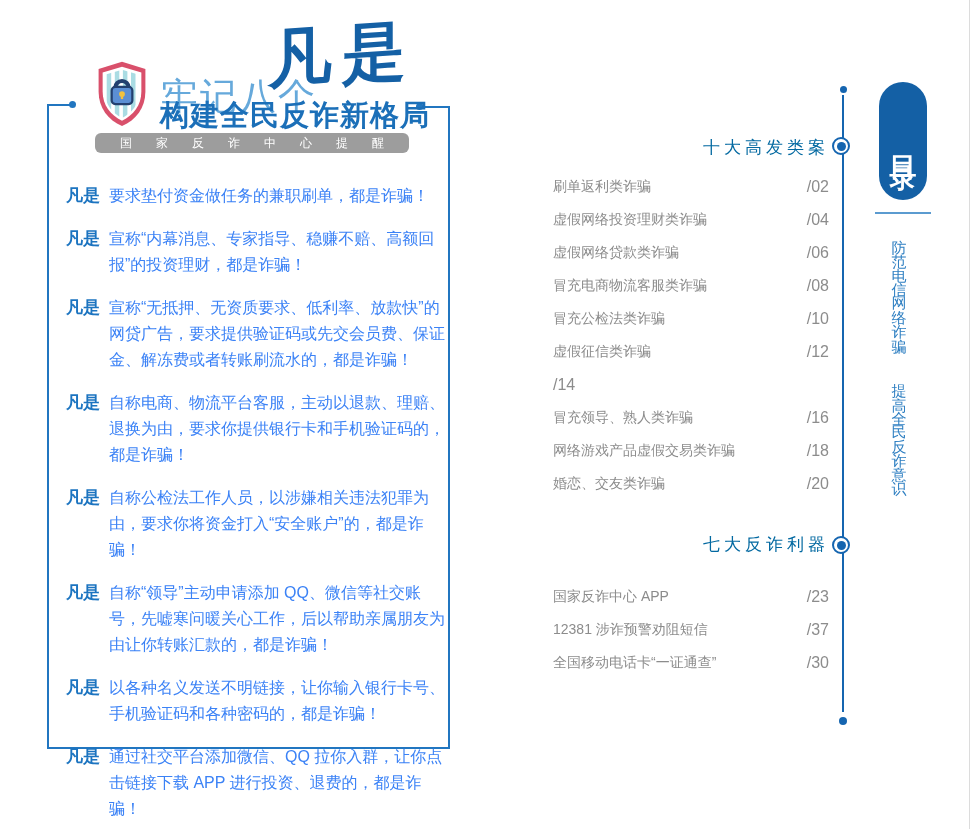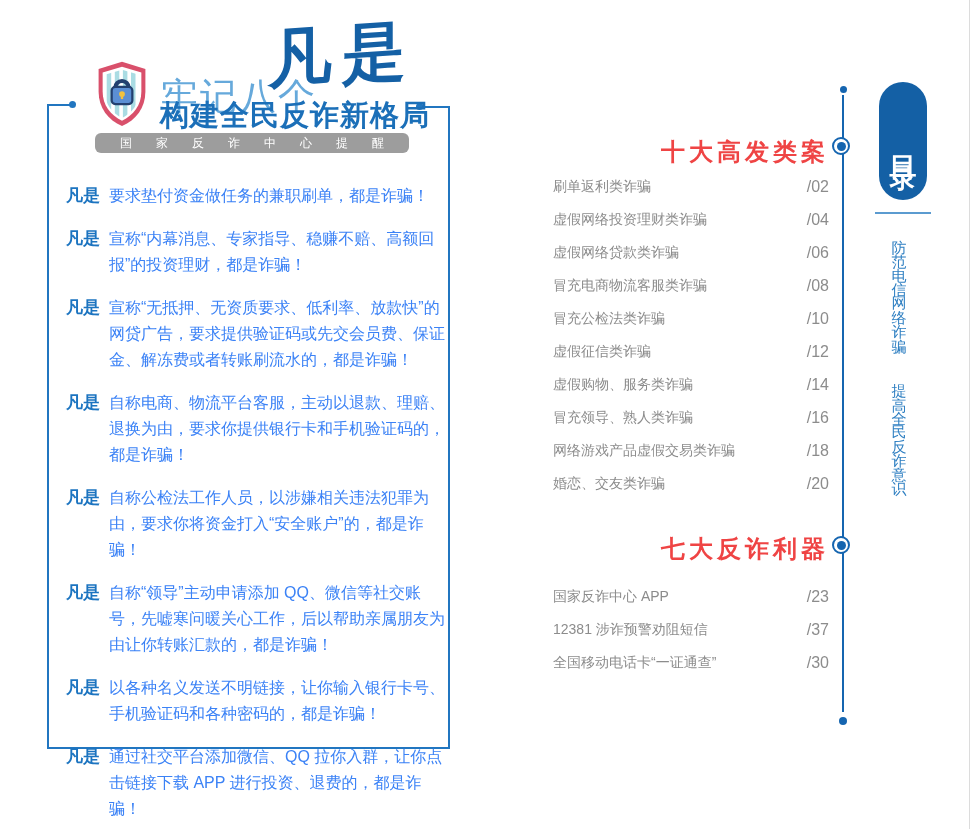--- a/index.html
+++ b/index.html
@@ -51,21 +51,21 @@
   .rule-row { display:flex; align-items:flex-start; gap:9px; }
   .rule-label {
     font-size:17px; font-weight:bold; color:#1c74c0; line-height:26px;
     white-space:nowrap; flex:0 0 auto;
   }
   .rule-text { font-size:16px; color:#3b82f6; line-height:26px; flex:1; }
 
   
   .toc-heading {
     position:absolute; left:553px; width:276px; text-align:right;
-    font-size:24px; font-weight:bold; color:#ef4444; letter-spacing:4px;
+    font-size:17px; font-weight:normal; color:#0369a1; letter-spacing:4px;
   }
   .toc-h1 { top:136px; }
   .toc-h2 { top:533px; }
   .toc-list { position:absolute; left:553px; width:276px; display:flex; flex-direction:column; }
   .toc-list-1 { top:170px; }
   .toc-list-2 { top:580px; }
   .toc-row {
     height:33px; line-height:33px; display:flex; justify-content:space-between;
     align-items:center; cursor:default;
   }
@@ -199,21 +199,20 @@
     </div>
     <div class="toc-row">
       <span class="toc-item-label">冒充公检法类诈骗</span>
       <span class="toc-item-page">/10</span>
     </div>
     <div class="toc-row">
       <span class="toc-item-label">虚假征信类诈骗</span>
       <span class="toc-item-page">/12</span>
     </div>
     <div class="toc-row">
-      <span class="toc-item-label">虚假购物、服务类诈骗</span>
       <span class="toc-item-page">/14</span>
     </div>
     <div class="toc-row">
       <span class="toc-item-label">冒充领导、熟人类诈骗</span>
       <span class="toc-item-page">/16</span>
     </div>
     <div class="toc-row">
       <span class="toc-item-label">网络游戏产品虚假交易类诈骗</span>
       <span class="toc-item-page">/18</span>
     </div>

